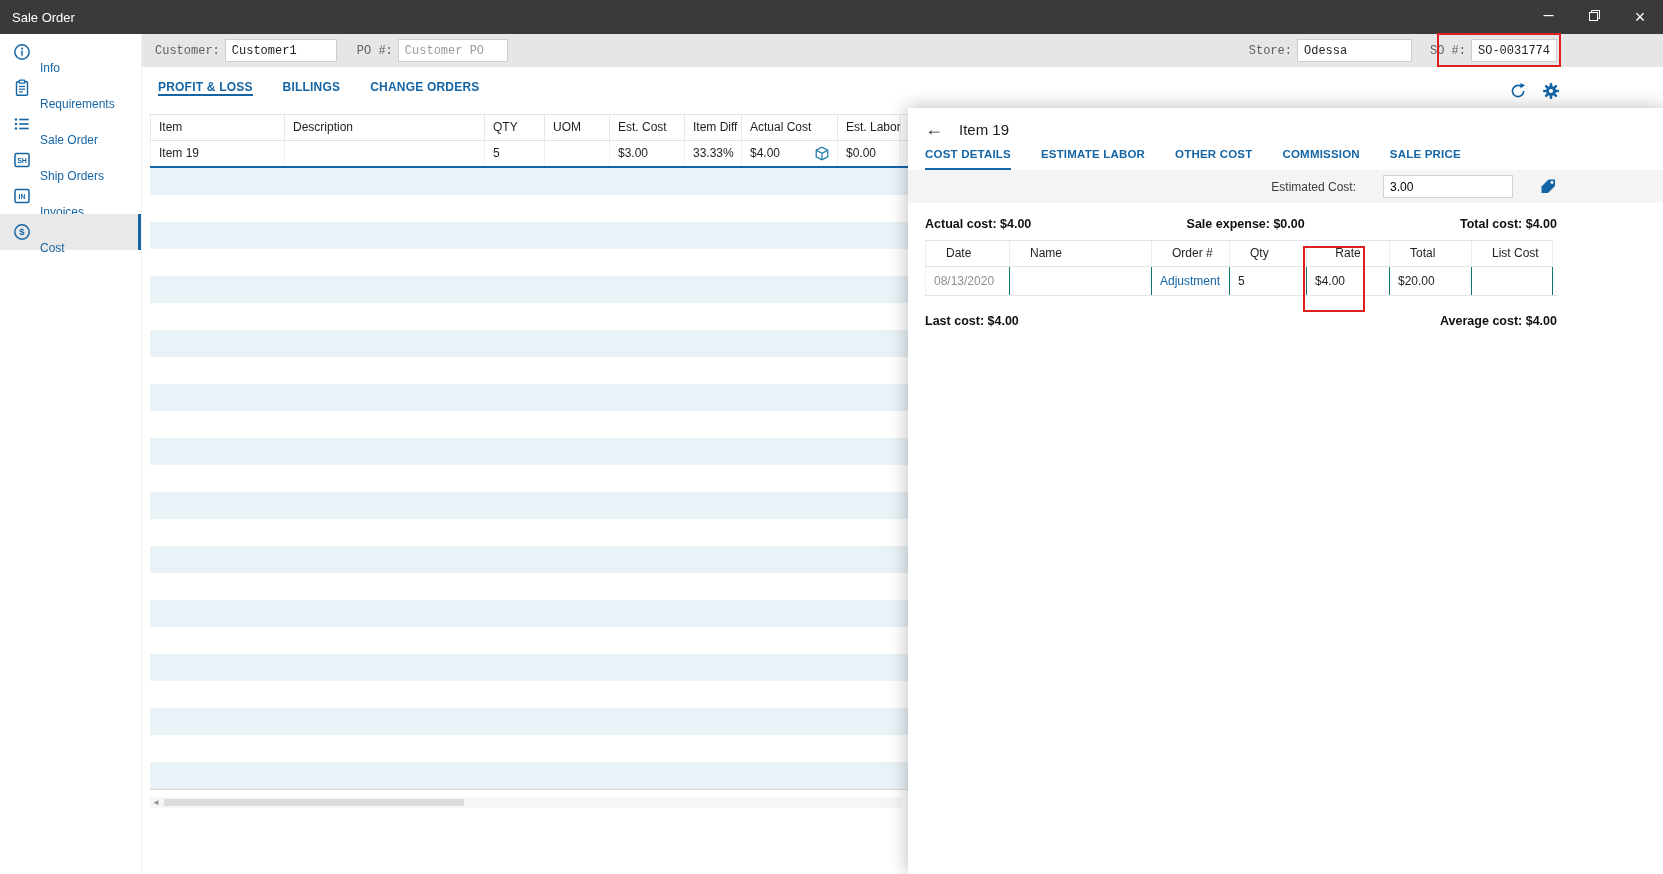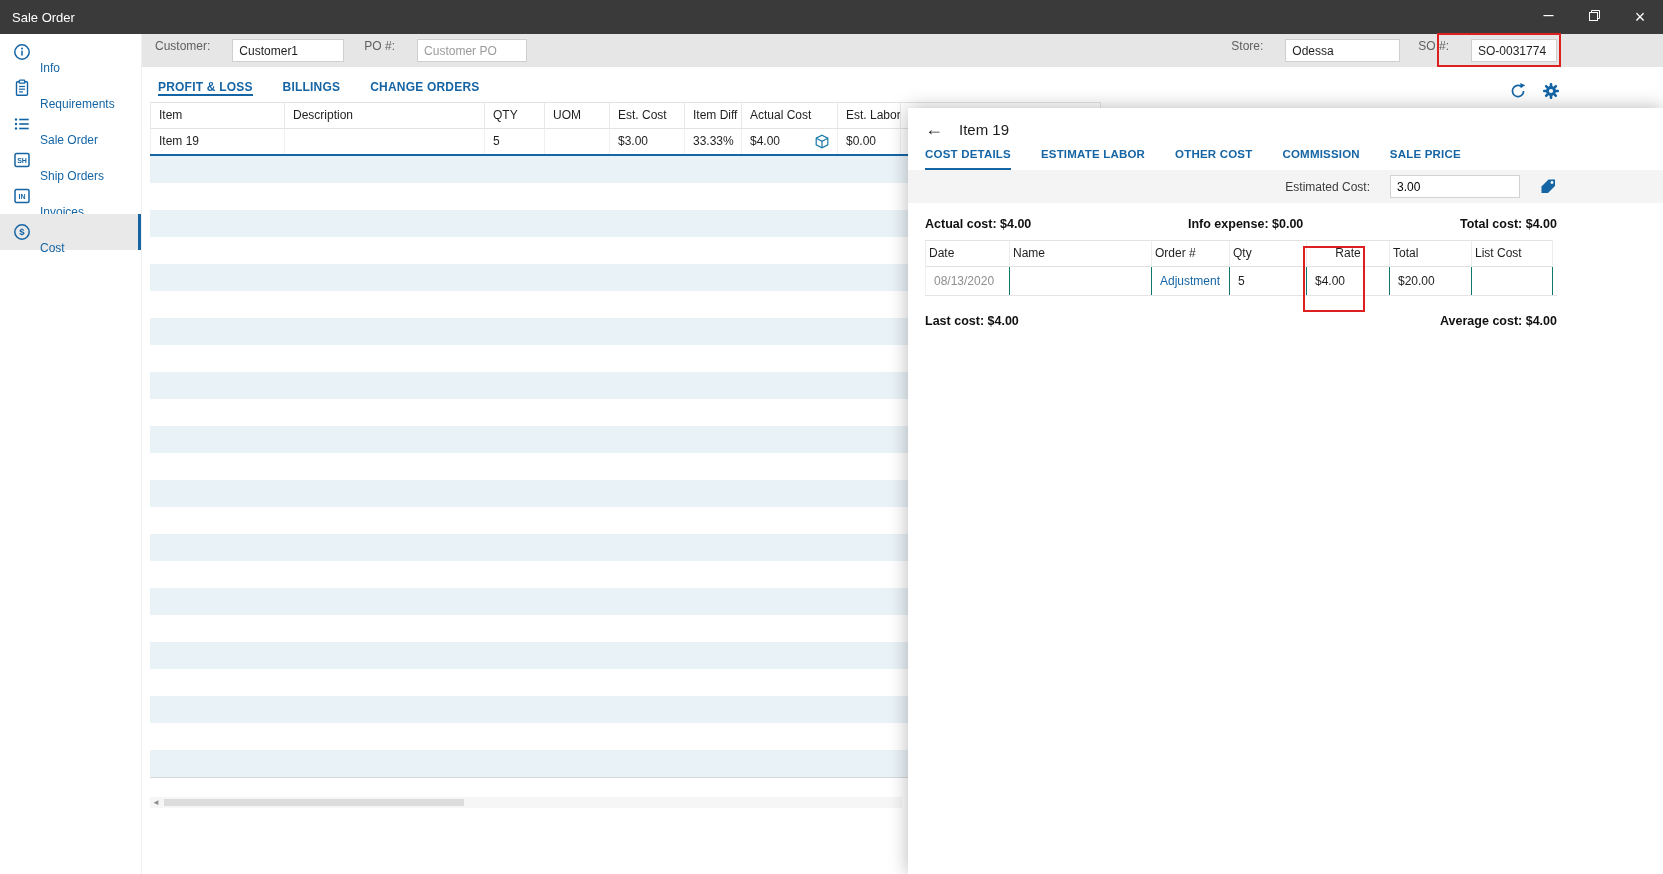--- a/index.html
+++ b/index.html
@@ -19,39 +19,39 @@
   
   .sidebar { position:absolute; top:34px; left:0; width:142px; bottom:0; background:#fff; border-right:1px solid #efefef; z-index:10; }
   .side-item { height:36px; display:flex; align-items:center; gap:9px; padding-left:13px; color:#1565a5; cursor:pointer; position:relative; }
   .side-item.active { background:#e9e9e9; }
   .side-item.active::after { content:""; position:absolute; right:0; top:0; bottom:0; width:3px; background:#1565a5; }
   .side-icon { width:18px; height:18px; display:inline-flex; }
   .side-label { font-size:12px;margin-top:32px; }
 
   
   .topbar { position:absolute; top:34px; left:142px; right:0; height:33px; background:#e6e6e6; display:flex; align-items:center; padding-right:106px; z-index:8; }
-  .fgroup { display:flex; align-items:flex-start; gap:22px; }
+  .fgroup { display:flex; align-items:center; gap:5px;font-family:Liberation Mono, monospace; }
   .flabel { font-size:12px; color:#5f5f5f; white-space:nowrap; }
   .tb-input { height:23px; border:1px solid #cfcfcf; background:#fff; padding:0 6px; font-size:12px; color:#1e1e1e; font-family:inherit; outline:none; }
   .tb-input::placeholder { color:#9b9b9b; }
   .g-customer { margin-left:13px; }
   .g-po { margin-left:20px; }
   .g-store { margin-left:auto; }
   .g-so { margin-left:18px; }
   .w112 { width:112px; } .w110 { width:110px; } .w115 { width:115px; } .w86 { width:86px; }
 
   
   .content { position:absolute; top:67px; left:142px; right:0; bottom:0; background:#fff; }
   .main-tabs { display:flex; gap:30px; padding:13px 0 0 16px; }
   .mtab { font-size:12px; font-weight:bold; color:#1565a5; padding-bottom:0; letter-spacing:.2px; cursor:pointer; white-space:nowrap; }
   .mtab.active { border-bottom:2px solid #1565a5; }
   .content-icons { position:absolute; top:15px; right:103px; display:flex; gap:15px; align-items:center; }
   .cicon { width:18px; height:18px; display:inline-flex; cursor:pointer; }
 
-  .main-table { position:absolute; top:35px; left:8px; width:1100px; }
+  .main-table { position:absolute; top:47px; left:8px; width:1100px; }
   .trow { display:flex; }
   .thead .cell { height:27px; line-height:25px; font-size:12px; color:#1f1f1f; padding:0 8px; overflow:hidden; white-space:nowrap;
                  border-top:1px solid #e2e2e2; border-bottom:1px solid #e2e2e2; border-right:1px solid #e8e8e8; cursor:pointer; }
   .thead .cell:first-child { border-left:1px solid #e8e8e8; }
   .drow { border-bottom:2px solid #1565a5; cursor:pointer; }
   .drow .cell { height:25px; line-height:25px; font-size:12px; padding:0 8px; border-right:1px solid #f0f0f0; overflow:hidden; white-space:nowrap; display:flex; align-items:center; }
   .drow .cell:first-child { border-left:1px solid #f0f0f0; }
   .cube { margin-left:auto; display:inline-flex; width:14px; height:15px; cursor:pointer; }
   .stripe { height:27px; }
   .stripe.alt { background:#e9f2f7; }
@@ -61,29 +61,29 @@
   .hscroll .thumb { margin-left:4px; height:7px; width:300px; background:#dcdcdc; }
 
   
   .panel { position:absolute; top:108px; left:908px; width:755px; bottom:0; background:#fff; box-shadow:0 0 18px rgba(0,0,0,.28); z-index:20; }
   .panel-header { display:flex; align-items:center; gap:16px; padding:12px 17px 6px; }
   .back-btn { font-size:18px; line-height:1; color:#2b2b2b; cursor:pointer; }
   .panel-title { font-size:15px; color:#1c1c1c; }
   .panel-tabs { display:flex; gap:30px; padding:4px 17px 0; }
   .ptab { font-size:11.5px; font-weight:bold; color:#1565a5; padding-bottom:8px; letter-spacing:.2px; cursor:pointer; white-space:nowrap; }
   .ptab.active { border-bottom:2px solid #1565a5; }
-  .est-row { background:#f4f4f4; height:33px; display:flex; align-items:center; justify-content:flex-end; gap:20px; padding-right:106px; }
+  .est-row { background:#f4f4f4; height:33px; display:flex; align-items:center; justify-content:flex-end; gap:27px; padding-right:106px; }
   .est-label { font-size:12px; color:#3c3c3c; }
   .est-input { width:130px; height:23px; border:1px solid #d2d2d2; background:#fff; padding:0 6px; font-size:12px; font-family:inherit; outline:none; }
   .tag-icon { width:17px; height:17px; display:inline-flex; cursor:pointer; }
   .panel-body { padding:0 106px 0 17px; }
   .summary-row { display:flex; margin-top:14px; font-size:12.5px; font-weight:bold; color:#101010; }
   .summary-row .mid { flex:1; text-align:center; }
   .ptable { margin-top:9px; }
-  .ptable .h .cell { height:27px; line-height:25px; font-size:12px; color:#1f1f1f; padding:0 3px; border-top:1px solid #e2e2e2; border-bottom:1px solid #e2e2e2; border-right:1px solid #ececec; overflow:hidden; white-space:nowrap; cursor:pointer; }
+  .ptable .h .cell { height:27px; line-height:25px; font-size:12px; color:#1f1f1f; padding:0 20px; border-top:1px solid #e2e2e2; border-bottom:1px solid #e2e2e2; border-right:1px solid #ececec; overflow:hidden; white-space:nowrap; cursor:pointer; }
   .ptable .h .cell:first-child { border-left:1px solid #ececec; }
   .ptable .r { border-bottom:1px solid #e4e4e4; cursor:pointer; }
   .ptable .r .cell { height:28px; line-height:28px; font-size:12px; padding:0 8px; border-right:1px solid #0f766e; overflow:hidden; white-space:nowrap; }
   .ptable .r .cell:first-child { border-left:1px solid #f2f2f2; }
   .c-muted { color:#8e8e8e; }
   .c-link { color:#1565a5; }
   .pfoot { display:flex; margin-top:18px; font-size:12.5px; font-weight:bold; color:#101010; }
   .pfoot .spacer { flex:1; }
 
   
@@ -327,21 +327,21 @@
       <svg width="17" height="17" viewBox="0 0 17 17">
           <path d="M1.5 8.5 L8.5 1.5 L15 1.5 L15 8 L8 15 L1.5 15 Z" fill="#1565a5"></path>
           <circle cx="12" cy="4.5" r="1.4" fill="#fff"></circle>
         </svg>
     </span>
   </div>
 
   <div class="panel-body">
     <div class="summary-row">
       <span>Actual cost: $4.00</span>
-      <span class="mid">Info expense: $0.00</span>
+      <span class="mid">Sale expense: $0.00</span>
       <span>Total cost: $4.00</span>
     </div>
 
     <div class="ptable">
       <div class="trow h" id="ptable-head">
           <div class="cell" style="width: 85px;">Date</div>
           <div class="cell" style="width: 142px;">Name</div>
           <div class="cell" style="width: 78px;">Order #</div>
           <div class="cell" style="width: 77px;">Qty</div>
           <div class="cell" style="width: 83px; text-align: center;">Rate</div>

